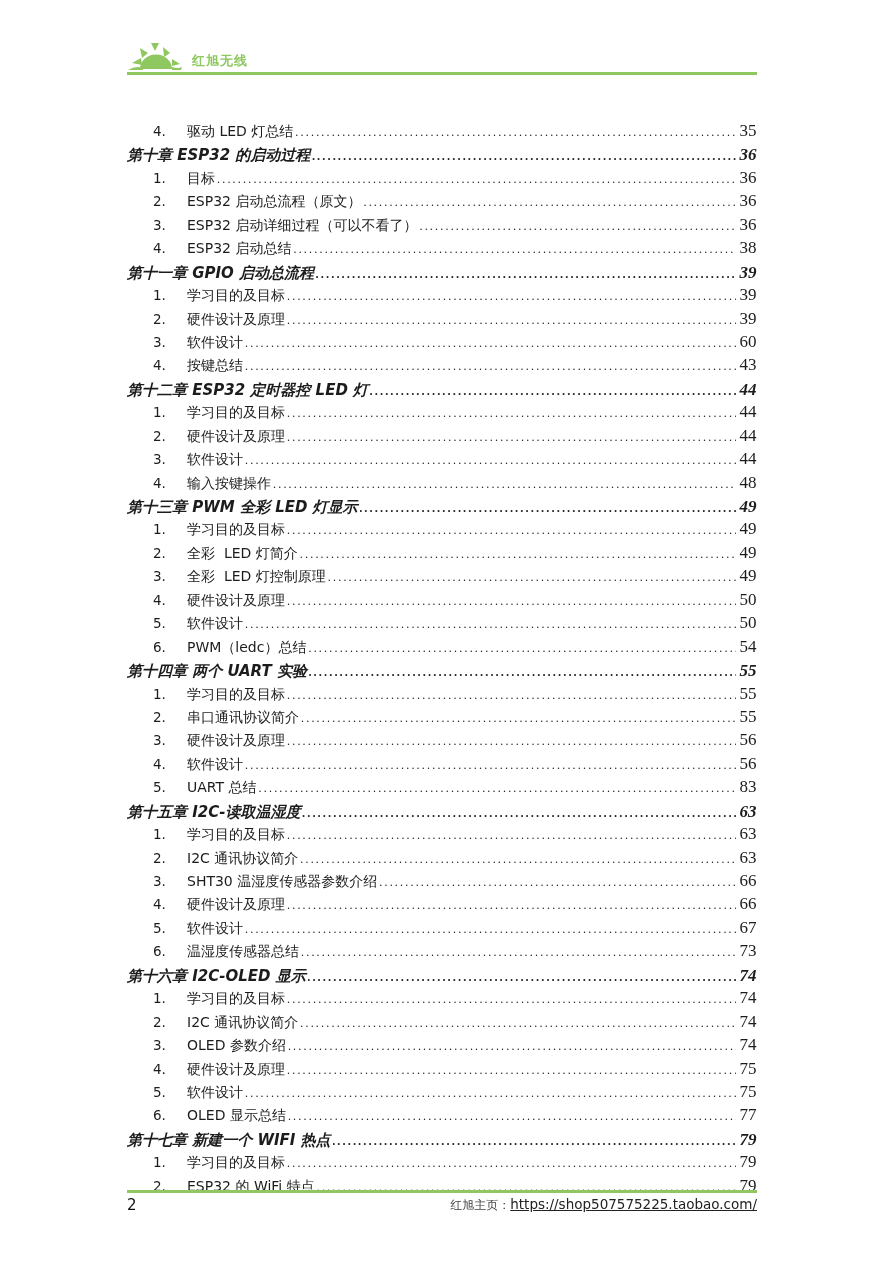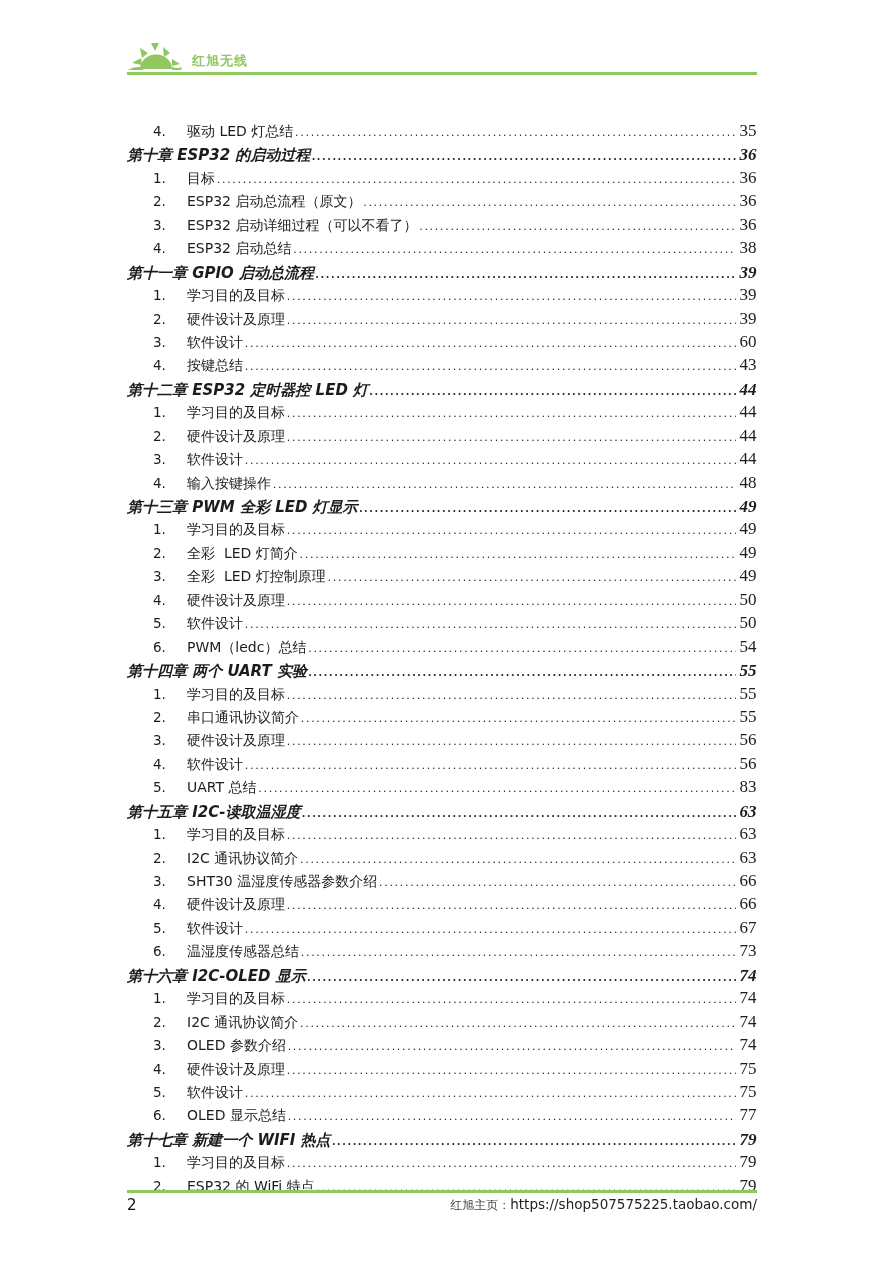--- a/index.html
+++ b/index.html
@@ -60,21 +60,21 @@
   .footer-rule { top: 1190px; }
   .footer {
     top: 1196px;
     display: flex; justify-content: space-between; align-items: flex-start;
   }
   .folio { font-size: 15px; color: #111; }
   .home { display: flex; align-items: baseline; }
   .home-label { font-size: 12px; color: #444; }
   .home-url {
     font-size: 13.5px; color: #222;
-    cursor: pointer;
+    text-decoration: underline; cursor: pointer;
   }
 </style>
 </head>
 <body>
 
 <div class="content-col header">
   <div class="logo">
     <span>
       <svg width="58" height="32" viewBox="0 0 58 32">
         <g fill="#8fc860">

